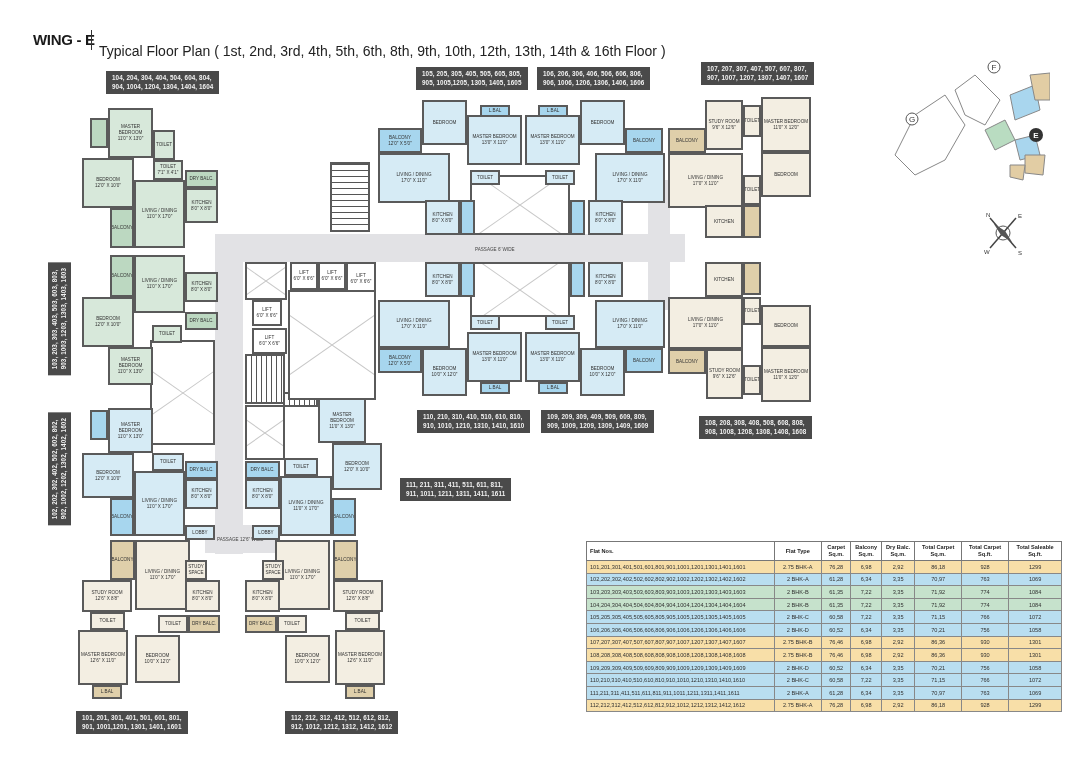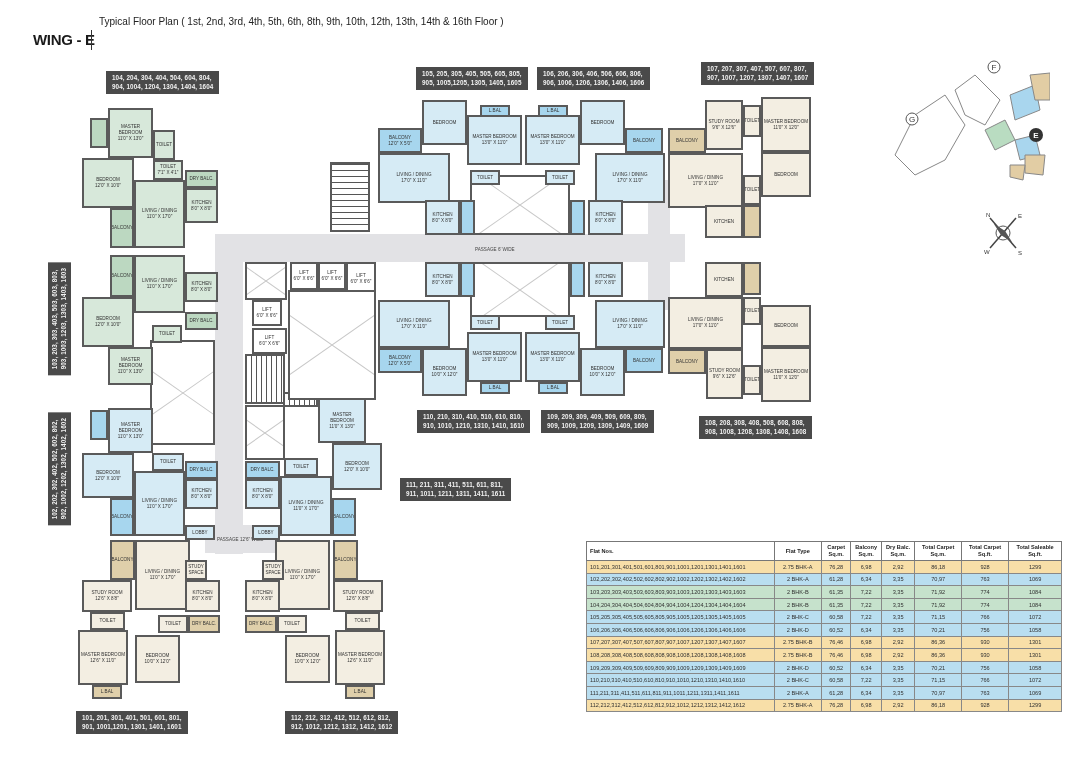--- a/index.html
+++ b/index.html
@@ -1,20 +1,20 @@
 <!DOCTYPE html>
 <html><head>
 <meta charset="utf-8">
 <style>
   * { box-sizing: border-box; margin: 0; padding: 0; }
   body { width: 1076px; height: 768px; background: #ffffff; font-family: "Liberation Sans", sans-serif; position: relative; overflow: hidden; color: #222; }
   .abs { position: absolute; }
   .hdr-title { left: 33px; top: 31px; font-size: 15px; font-weight: bold; color: #1a1a1a; letter-spacing: -0.3px; }
   .hdr-sep { left: 91px; top: 30px; width: 1px; height: 20px; background: #333; }
-  .hdr-sub { left: 99px; top: 16px; font-size: 10px; color: #222; }
+  .hdr-sub { left: 99px; top: 43px; font-size: 14px; color: #222; }
   .tag { background: #4a4a4a; color: #f2f2f2; font-size: 6.3px; font-weight: bold; line-height: 8.5px; padding: 3px 6px; white-space: pre-line; letter-spacing: 0.1px; }
   .tag.v { writing-mode: vertical-rl; transform: rotate(180deg); padding: 6px 3px; }
   .room { position: absolute; border: 2px solid #5a5a5a; font-size: 4.6px; color: #333; text-align: center; display: flex; flex-direction: column; align-items: center; justify-content: center; line-height: 6px; overflow: hidden; }
   .g { background: #d7e8da; }
   .gd { background: #bcd8c1; }
   .b { background: #d6ebf5; }
   .bd { background: #a7d6ee; }
   .c { background: #f3eee2; }
   .cd { background: #dfcfaa; }
   .w { background: #ffffff; }

